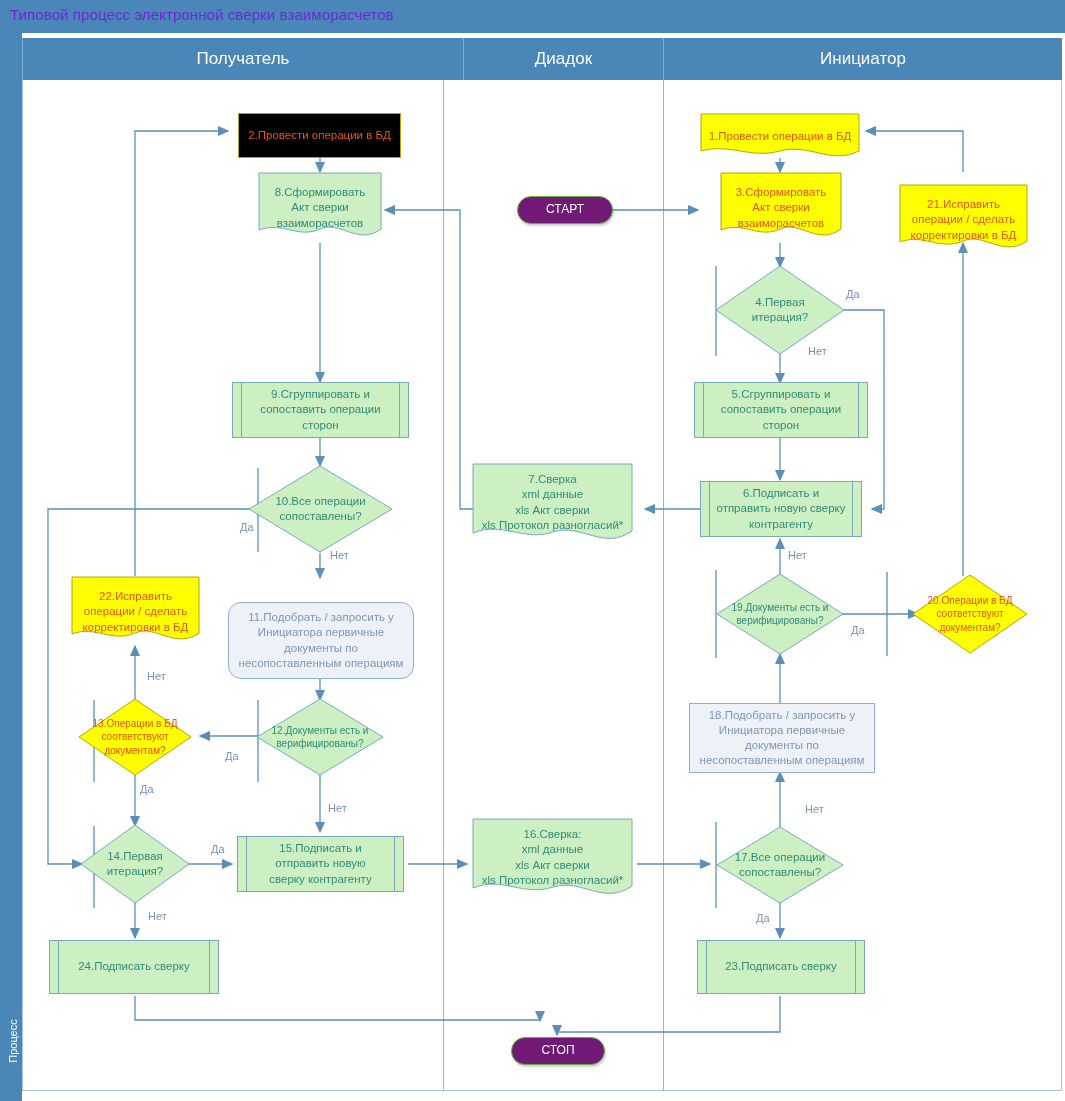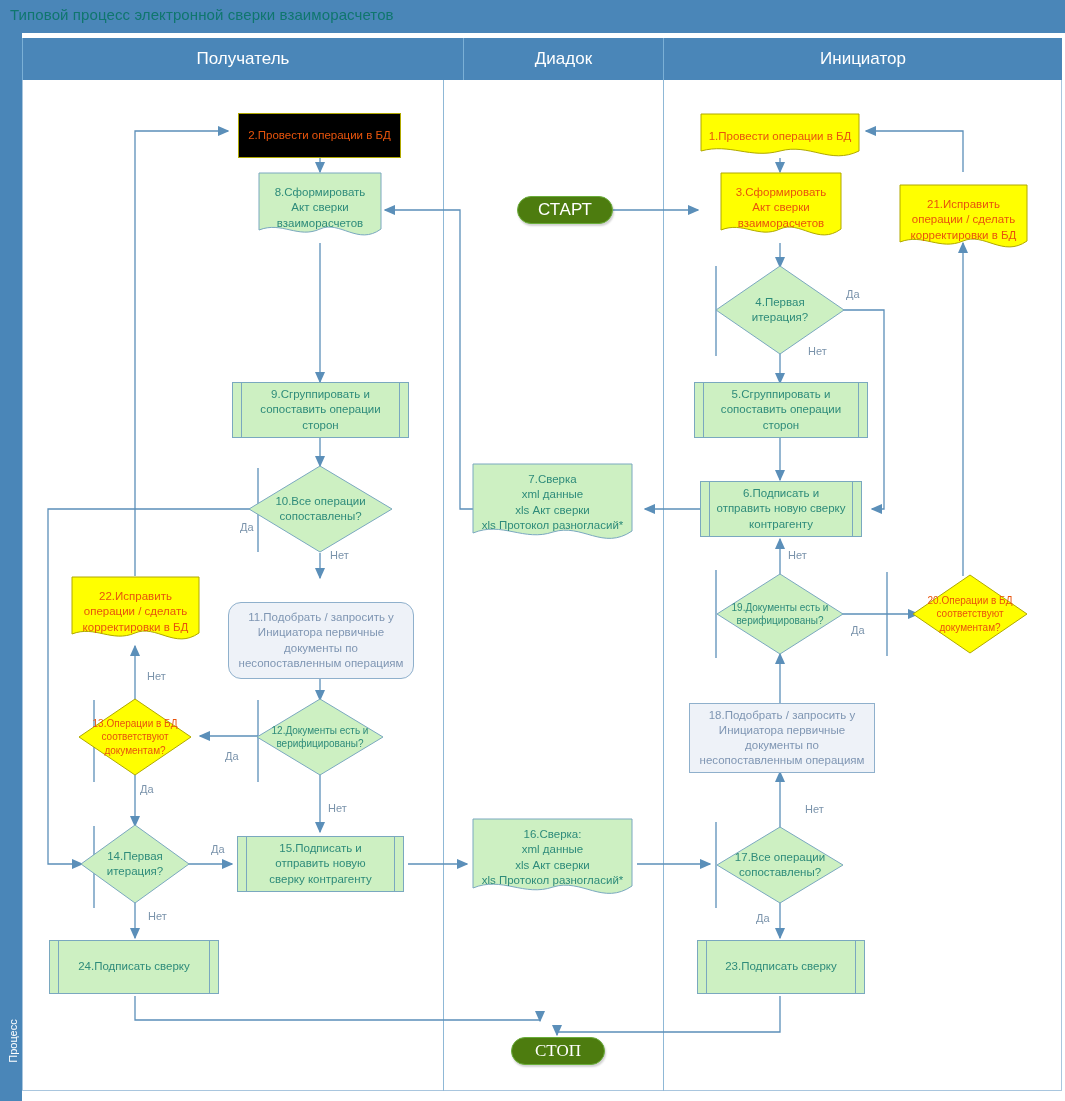--- a/index.html
+++ b/index.html
@@ -1,21 +1,21 @@
 <!DOCTYPE html>
 <html><head>
 <meta charset="utf-8">
 <style>
   html,body{margin:0;padding:0;background:#ffffff;}
   body{font-family:"Liberation Sans","DejaVu Sans",sans-serif;}
   #root{position:relative;width:1065px;height:1101px;overflow:hidden;background:#ffffff;}
 
   
   .band-top{position:absolute;left:0;top:0;width:1065px;height:33px;background:#4a86b8;}
-  .band-title{position:absolute;left:10px;top:6px;font-size:15px;color:#0f766e;letter-spacing:.1px;white-space:nowrap;}
+  .band-title{position:absolute;left:10px;top:6px;font-size:15px;color:#6d28d9;letter-spacing:.1px;white-space:nowrap;}
   .band-left{position:absolute;left:0;top:33px;width:22px;height:1068px;background:#4a86b8;}
   .band-left-label{position:absolute;left:-27px;top:1035px;width:80px;text-align:center;
        transform:rotate(-90deg);transform-origin:center center;font-size:11px;color:#ffffff;}
   .lane-header{position:absolute;top:38px;height:42px;background:#4a86b8;border-left:1px solid #7bb0d6;box-sizing:border-box;
        color:#ffffff;font-size:17px;display:flex;align-items:center;justify-content:center;}
   .canvas{position:absolute;left:22px;top:80px;width:1040px;height:1011px;background:#ffffff;
        border:1px solid #a9c6de;border-top:none;box-sizing:border-box;}
   .lane-div{position:absolute;top:80px;width:1px;height:1011px;background:#8fb8d6;}
 
   
@@ -38,21 +38,21 @@
   .doc-yellow .doc-txt{color:#e8540c;font-size:11.5px;}
 
   
   .n-dia{background:transparent;border:none;}
   .n-dia > svg{position:absolute;left:0;top:0;}
   .n-dia > .dia-txt{position:relative;z-index:2;width:78%;}
   .dia-green .dia-txt{color:#2e8b7a;font-size:11.5px;}
   .dia-yellow .dia-txt{color:#e8540c;font-size:10px;}
 
   
-  .n-term{background:#4d7c0f;border:1px solid #6aad3a;border-radius:16px;color:#ffffff;font-size:17px;
+  .n-term{background:#701a75;border:1px solid #6aad3a;border-radius:16px;color:#ffffff;font-size:12px;
           box-shadow:1px 2px 2px rgba(0,0,0,.18);text-align:center;}
 
   
   .elab{position:absolute;font-size:11px;color:#7a93ab;white-space:nowrap;}
 </style>
 </head>
 <body>
 
 <div id="root">
 
@@ -157,21 +157,21 @@
       <path d="M258,700 L258,782"></path>
       <path d="M94,700 L94,782"></path>
       <path d="M94,826 L94,908"></path>
       <path d="M887,572 L887,656"></path>
     </g>
   </svg>
 
   <div class="node n-term" style="left:517px;top:196px;width:96px;height:28px;">
     <span>СТАРТ</span>
   </div>
-  <div class="node n-term" style="left:511px;top:1037px;width:94px;height:28px;font-family:Liberation Serif, serif;">
+  <div class="node n-term" style="left:511px;top:1037px;width:94px;height:28px;">
     <span>СТОП</span>
   </div>
 
   <div class="node n-box-yellow" style="left:238px;top:113px;width:163px;height:45px;">
     <span>2.Провести операции в БД</span>
   </div>
 
   <div class="node n-doc doc-yellow" style="left:700px;top:113px;width:160px;height:47px;text-align:center;">
     <svg width="160" height="47" viewBox="0 0 160 47">
       <path d="M1,1 H159 V38 C130,52 110,30 80,38 C50,46 30,30 1,38 Z" fill="#ffff00" stroke="#b0a800"></path>

